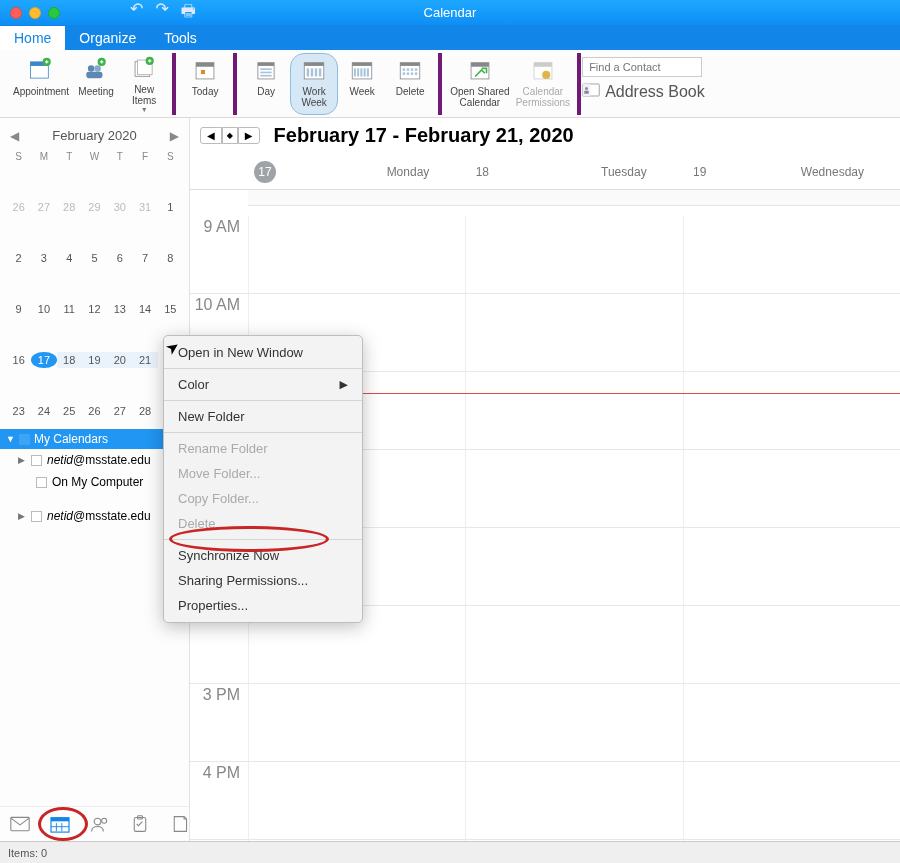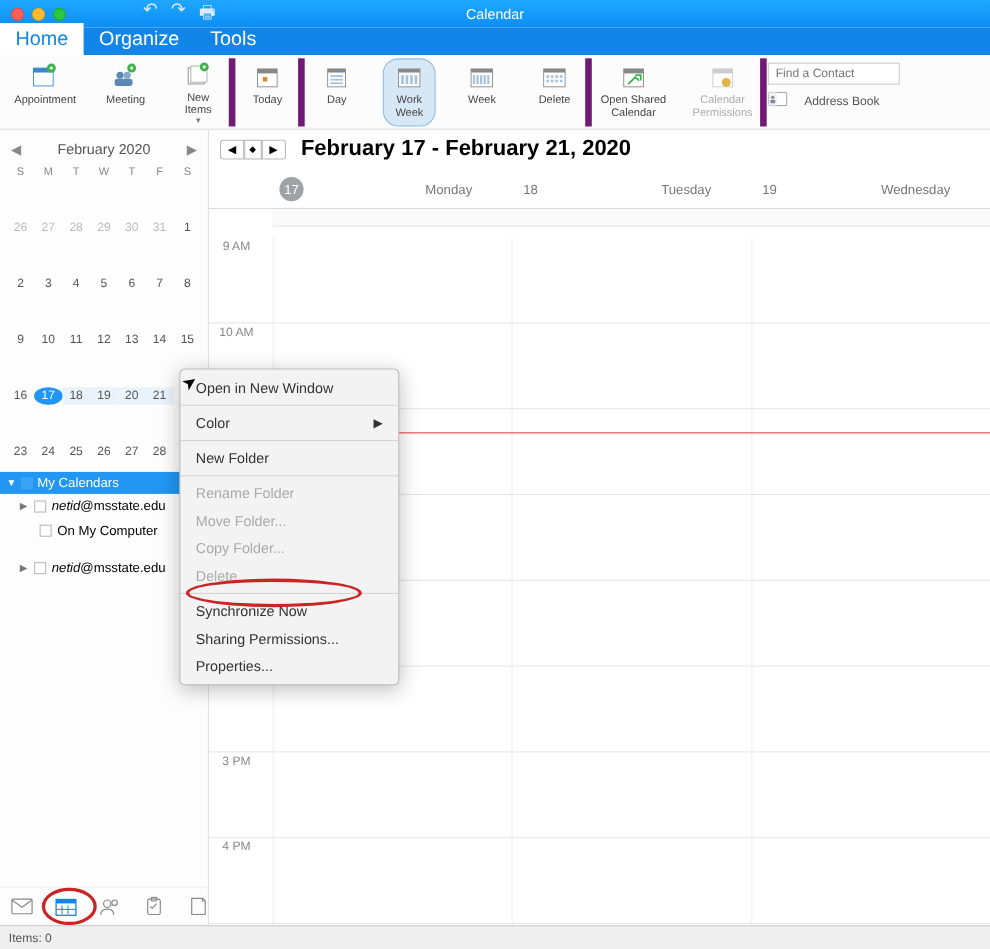--- a/index.html
+++ b/index.html
@@ -9,36 +9,36 @@
   .title-bar { height: 25px; background: linear-gradient(#1ea7ff,#0d8ef5); display: flex; align-items: center; padding: 0 10px; color: #fff; }
   .traffic-lights { display: flex; gap: 7px; }
   .traffic-lights .dot { width: 12px; height: 12px; border-radius: 50%; }
   .dot.red { background: #ff5f57; border:1px solid #e04e44;}
   .dot.yellow { background: #ffbd2e; border:1px solid #e0a126;}
   .dot.green { background: #28c940; border:1px solid #1fa833;}
   .title-icons { margin-left: 70px; display:flex; gap:12px; color:#dfeaff; font-size:16px;}
   .window-title { position: absolute; left: 0; right: 0; text-align: center; color:#fff; font-size:13px; font-weight:400; }
 
   
-  .tab-row { height: 25px; background: #1286e8; display: flex; align-items: flex-end; color:#fff; font-size:18px; }
+  .tab-row { height: 25px; background: #1286e8; display: flex; align-items: flex-end; color:#fff; font-size:14px; }
   .tab { padding: 4px 14px 4px 14px; cursor:pointer; }
   .tab.active { background:#fff; color:#1286e8; }
 
   
   .toolbar { height: 68px; background: #fcfcfc; border-bottom:1px solid #d9d9d9; display:flex; align-items:flex-start; padding: 3px 6px 2px 6px; gap: 1px;}
-  .tgroup { display:flex; gap:18px; padding:0 4px; border-right:6px solid #701a75; height:100%; }
+  .tgroup { display:flex; gap:0; padding:0 4px; border-right:4px solid #701a75; height:100%; }
   .tgroup:last-child { border-right:none; }
   .tbtn { display:flex; flex-direction:column; align-items:center; justify-content:flex-start; padding:3px 3px 0 3px; text-align:center; min-width:48px; cursor:pointer; font-size:10px; line-height:1.1; color:#444;}
   .tbtn.disabled { color:#aaa; }
   .tbtn.selected { background:#d6e8f6; border:1px solid #8fbde2; border-radius:14px; padding:2px 2px 0 2px;}
   .tbtn .ico { width:28px; height:28px; display:flex; align-items:center; justify-content:center; margin-bottom:2px; }
   .tbtn .ico svg { width:26px; height:26px; }
   .tbtn .caret { font-size:8px; color:#777;}
   .search-contact { border:1px solid #ccc; background:#fff; padding:3px 6px; font-size:11px; width:120px; color:#888;}
-  .ab-row { display:flex; align-items:center; gap:15px; margin-top:6px; font-size:11px; color:#555;}
+  .ab-row { display:flex; align-items:center; gap:5px; margin-top:6px; font-size:16px; color:#555;}
   .toolbar-right { display:flex; flex-direction:column; padding-top:4px; gap:0; }
 
   
   .main { display:flex; height: calc(100% - 25px - 25px - 68px - 22px); position:relative; }
   .sidebar { width: 190px; border-right:1px solid #e1e1e1; background:#fdfdfd; display:flex; flex-direction:column; }
   .content { flex:1; background:#fff; position:relative; overflow:hidden; }
 
   
   .mini-cal { padding: 6px 6px 6px 6px; font-size:11px; color:#555; }
   .mini-cal .header { display:flex; justify-content:space-between; align-items:center; margin: 4px 4px 6px 4px;}
@@ -85,21 +85,21 @@
   .day-header .col { flex:1; padding:4px 0 6px 0;}
   .day-header .col .label { font-size:12px; color:#777; text-align:center;}
   .day-header .col .num { display:inline-block; width:22px; height:22px; line-height:22px; border-radius:50%; text-align:center; font-size:12px; color:#777; margin-right:25px;}
   .day-header .col:first-child .num { background:#9fa3a7; color:#fff; }
   .day-header .col { display:flex; justify-content:space-between; align-items:center; padding-left:6px; padding-right:36px;}
   .allday-row { height:16px; border-bottom:1px solid #e5e5e5; margin-left:58px; background:#fafafa;}
 
   
   .time-grid { position:absolute; top:98px; left:0; right:0; bottom:0; overflow:hidden;}
   .hour-row { height:78px; border-bottom:1px solid #e7e7e7; position:relative; display:flex;}
-  .hour-label { width:58px; text-align:center; padding-right:8px; padding-top:2px; font-size:11px; color:#888;}
+  .hour-label { width:58px; text-align:right; padding-right:8px; padding-top:2px; font-size:16px; color:#888;}
   .hour-cells { flex:1; display:flex;}
   .hour-cells .cell { flex:1; border-left:1px solid #eee; }
   .now-line { position:absolute; left:58px; right:0; height:0; border-top:1.5px solid #e84545;}
 
   
   .ctx-menu { position:absolute; left:163px; top:335px; width:200px; background:#f3f3f3; border:1px solid #bdbdbd; border-radius:5px; box-shadow: 0 4px 18px rgba(0,0,0,.25); padding:4px 0; font-size:13px; z-index:50;}
   .ctx-item { padding:5px 14px; color:#333; cursor:pointer; display:flex; justify-content:space-between; align-items:center;}
   .ctx-item.disabled { color:#aaa; cursor:default;}
   .ctx-sep { height:1px; background:#d4d4d4; margin:3px 0; }
   .ctx-item .sub { font-size:11px;}

